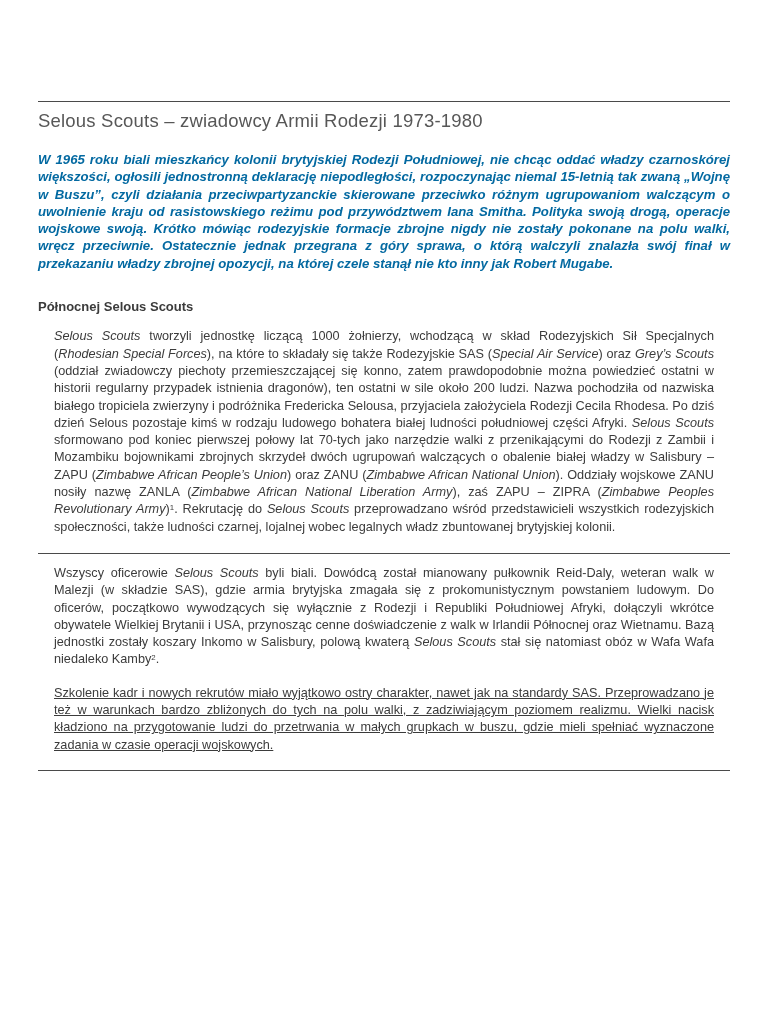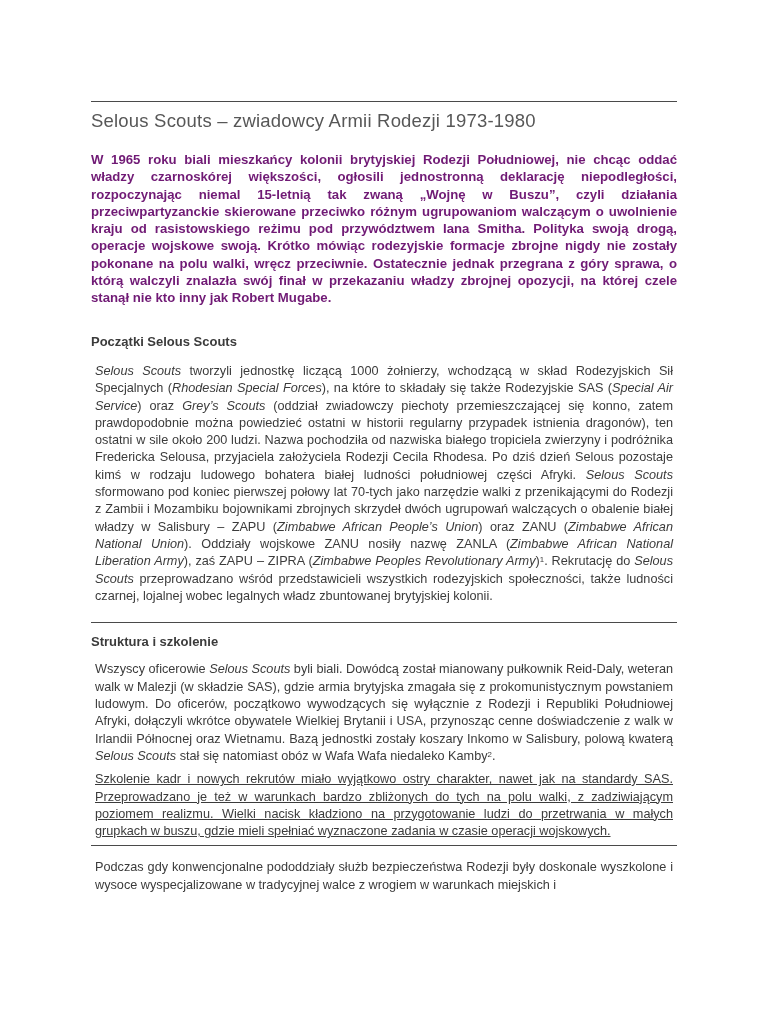--- a/index.html
+++ b/index.html
@@ -6,44 +6,44 @@
     --page_bg:#ffffff;
     --text:#3b3b3b;
     --title:#575757;
     --rule:#4a4a4a;
   }
   html,body{margin:0;padding:0;background:var(--page_bg);}
   .page{
     position:relative;
     width:768px;height:1024px;
     box-sizing:border-box;
-    padding:0 91px;
+    padding:0 38px;
     margin:0 auto;
     background:var(--page_bg);
     font-family:"Liberation Sans","DejaVu Sans",sans-serif;
     color:var(--text);
     overflow:hidden;
   }
   hr.rule{border:0;border-top:1px solid var(--rule);margin:0;height:0;}
   #rule1{margin-top:101px;}
   h1{
     font-size:18.5px;font-weight:400;color:var(--title);
     margin:7px 0 0 0;line-height:24px;letter-spacing:.2px;
   }
   .intro{
     font-weight:700;font-size:13.2px;line-height:17.3px;
-    text-align:justify;margin:18px 0 15px 0;color:#701a75;
+    text-align:justify;margin:18px 0 15px 0;color:#0369a1;font-style:italic;
   }
   h2{
     font-size:13px;font-weight:700;line-height:17.3px;
     margin:0;color:var(--text);
   }
   p.body{
     font-size:12.7px;line-height:17.3px;text-align:justify;
-    margin:4px;color:var(--text);
+    margin:16px;color:var(--text);
   }
   em{font-style:italic;}
   sup{font-size:0.62em;line-height:0;vertical-align:baseline;position:relative;top:-0.42em;}
   #h2-1{margin-top:26px;}
   #p1{margin-top:13px;}
   #rule2{margin-top:17px;}
   #h2-2{margin-top:10px;}
   #p2a{margin-top:11px;}
   #p2b{margin-top:6px;text-decoration:underline;}
   #rule3{margin-top:5px;}
@@ -54,26 +54,24 @@
 <body>
 
 <div class="page">
 
   <hr class="rule" id="rule1">
 
   <h1>Selous Scouts – zwiadowcy Armii Rodezji 1973-1980</h1>
 
   <p class="intro">W 1965 roku biali mieszkańcy kolonii brytyjskiej Rodezji Południowej, nie chcąc oddać władzy czarnoskórej większości, ogłosili jednostronną deklarację niepodległości, rozpoczynając niemal 15-letnią tak zwaną „Wojnę w Buszu”, czyli działania przeciwpartyzanckie skierowane przeciwko różnym ugrupowaniom walczącym o uwolnienie kraju od rasistowskiego reżimu pod przywództwem Iana Smitha. Polityka swoją drogą, operacje wojskowe swoją. Krótko mówiąc rodezyjskie formacje zbrojne nigdy nie zostały pokonane na polu walki, wręcz przeciwnie. Ostatecznie jednak przegrana z góry sprawa, o którą walczyli znalazła swój finał w przekazaniu władzy zbrojnej opozycji, na której czele stanął nie kto inny jak Robert Mugabe.</p>
 
-  <h2 id="h2-1">Początki Selous Scouts</h2>
+  <h2 id="h2-1">Północnej Selous Scouts</h2>
   <p class="body" id="p1"><em>Selous Scouts</em><span> tworzyli jednostkę liczącą 1000 żołnierzy, wchodzącą w skład Rodezyjskich Sił Specjalnych (</span><em>Rhodesian Special Forces</em><span>), na które to składały się także Rodezyjskie SAS (</span><em>Special Air Service</em><span>) oraz </span><em>Grey’s Scouts</em><span> (oddział zwiadowczy piechoty przemieszczającej się konno, zatem prawdopodobnie można powiedzieć ostatni w historii regularny przypadek istnienia dragonów), ten ostatni w sile około 200 ludzi. Nazwa pochodziła od nazwiska białego tropiciela zwierzyny i podróżnika Fredericka Selousa, przyjaciela założyciela Rodezji Cecila Rhodesa. Po dziś dzień Selous pozostaje kimś w rodzaju ludowego bohatera białej ludności południowej części Afryki. </span><em>Selous Scouts</em><span> sformowano pod koniec pierwszej połowy lat 70-tych jako narzędzie walki z przenikającymi do Rodezji z Zambii i Mozambiku bojownikami zbrojnych skrzydeł dwóch ugrupowań walczących o obalenie białej władzy w Salisbury – ZAPU (</span><em>Zimbabwe African People’s Union</em><span>) oraz ZANU (</span><em>Zimbabwe African National Union</em><span>). Oddziały wojskowe ZANU nosiły nazwę ZANLA (</span><em>Zimbabwe African National Liberation Army</em><span>), zaś ZAPU – ZIPRA (</span><em>Zimbabwe Peoples Revolutionary Army</em><span>)</span><sup>1</sup><span>. Rekrutację do </span><em>Selous Scouts</em><span> przeprowadzano wśród przedstawicieli wszystkich rodezyjskich społeczności, także ludności czarnej, lojalnej wobec legalnych władz zbuntowanej brytyjskiej kolonii.</span></p>
 
   <hr class="rule" id="rule2">
 
-  <h2 id="h2-2">Struktura i szkolenie</h2>
   <p class="body" id="p2a"><span>Wszyscy oficerowie </span><em>Selous Scouts</em><span> byli biali. Dowódcą został mianowany pułkownik Reid-Daly, weteran walk w Malezji (w składzie SAS), gdzie armia brytyjska zmagała się z prokomunistycznym powstaniem ludowym. Do oficerów, początkowo wywodzących się wyłącznie z Rodezji i Republiki Południowej Afryki, dołączyli wkrótce obywatele Wielkiej Brytanii i USA, przynosząc cenne doświadczenie z walk w Irlandii Północnej oraz Wietnamu. Bazą jednostki zostały koszary Inkomo w Salisbury, polową kwaterą </span><em>Selous Scouts</em><span> stał się natomiast obóz w Wafa Wafa niedaleko Kamby</span><sup>2</sup><span>.</span></p>
   <p class="body" id="p2b"><span>Szkolenie kadr i nowych rekrutów miało wyjątkowo ostry charakter, nawet jak na standardy SAS. Przeprowadzano je też w warunkach bardzo zbliżonych do tych na polu walki, z zadziwiającym poziomem realizmu. Wielki nacisk kładziono na przygotowanie ludzi do przetrwania w małych grupkach w buszu, gdzie mieli spełniać wyznaczone zadania w czasie operacji wojskowych.</span></p>
 
   <hr class="rule" id="rule3">
 
-  <p class="body" id="p3"><span>Podczas gdy konwencjonalne pododdziały służb bezpieczeństwa Rodezji były doskonale wyszkolone i wysoce wyspecjalizowane w tradycyjnej walce z wrogiem w warunkach miejskich i</span></p>
 
 </div>
 
 </body></html>

